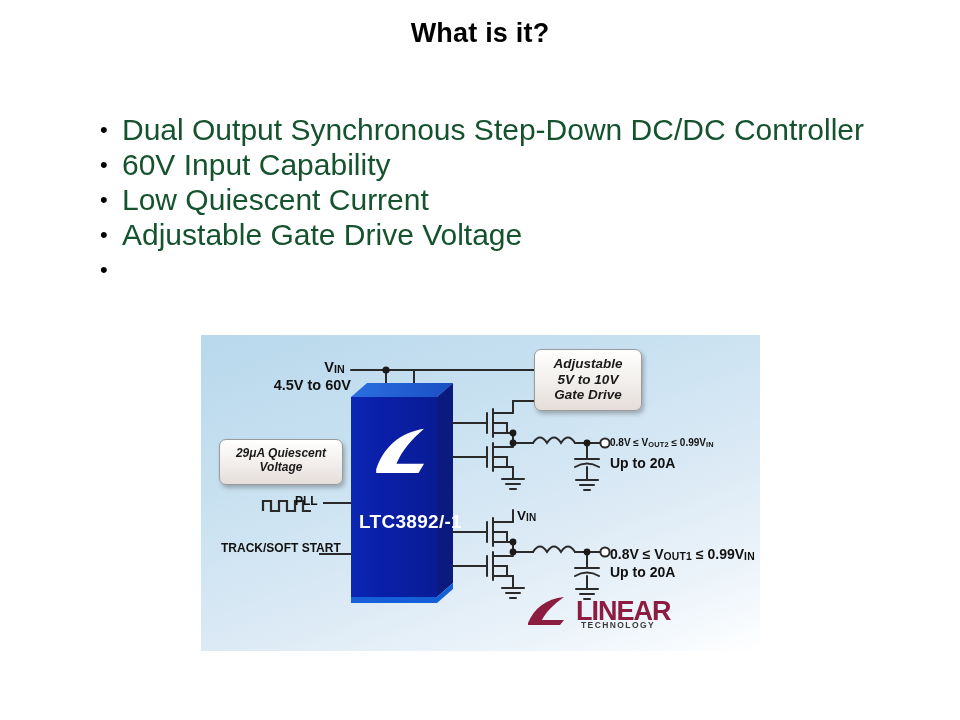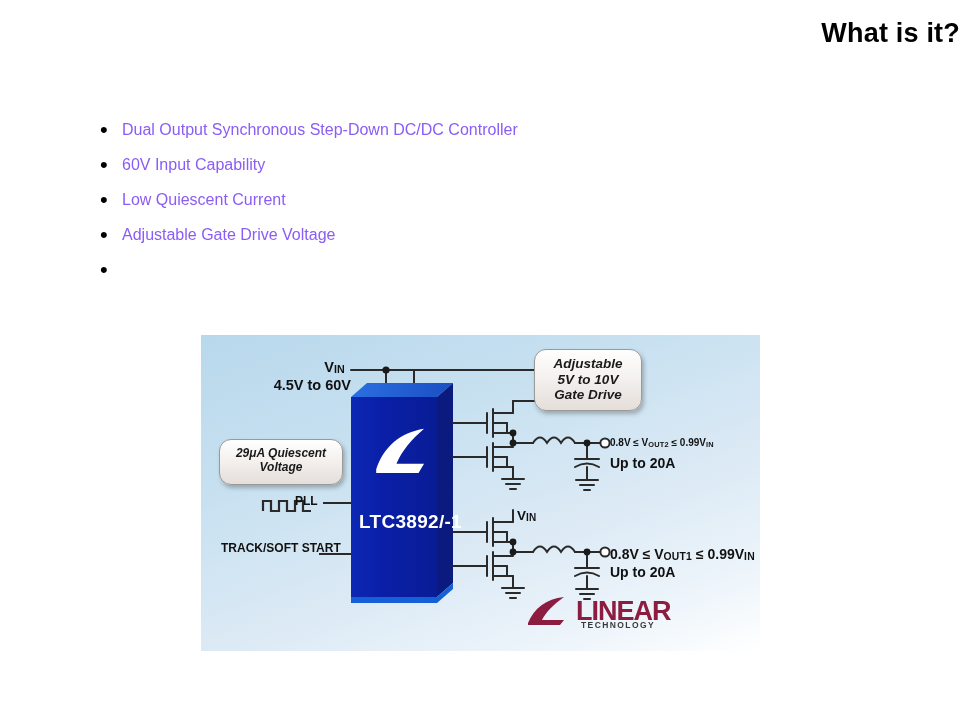--- a/index.html
+++ b/index.html
@@ -17,21 +17,21 @@
   .slide {
     position: absolute;
     inset: 0;
     background: #ffffff;
   }
   .slide-title {
     position: absolute;
     top: 18px;
     left: 0;
     width: 960px;
-    text-align: right;
+    text-align: center;
     font-size: 27px;
     font-weight: bold;
     color: #000000;
     letter-spacing: 0.2px;
   }
   .bullets {
     position: absolute;
     top: 115px;
     left: 100px;
     width: 780px;
@@ -42,42 +42,42 @@
     height: 35px;
   }
   .bullet-dot {
     width: 22px;
     font-size: 22px;
     line-height: 30px;
     color: #000;
     flex: 0 0 22px;
   }
   .bullet-text {
-    font-size: 16px;
+    font-size: 30px;
     line-height: 30px;
-    color: #8b5cf6;
+    color: #14532d;
     white-space: nowrap;
   }
 
   
   .figure {
     position: absolute;
     left: 201px;
     top: 335px;
     width: 559px;
     height: 316px;
     background: linear-gradient(160deg, #b9d8ec 0%, #c6e0f0 30%, #dceaf5 62%, #eef5fb 85%, #ffffff 100%);
     overflow: hidden;
   }
   svg.schematic { position: absolute; left: 0; top: 0; width: 559px; height: 316px; }
 
   .callout {
     position: absolute;
     border: 1px solid #9a9a9a;
-    border-radius: 12px;
+    border-radius: 7px;
     background: linear-gradient(180deg, #ffffff 0%, #f4f1ee 45%, #e5dedb 100%);
     box-shadow: 2px 3px 4px rgba(60,60,60,0.35);
     font-style: italic;
     font-weight: bold;
     color: #1a1a1a;
     text-align: center;
     line-height: 1.15;
   }
   #callout-quiescent {
     left: 18px; top: 104px;

